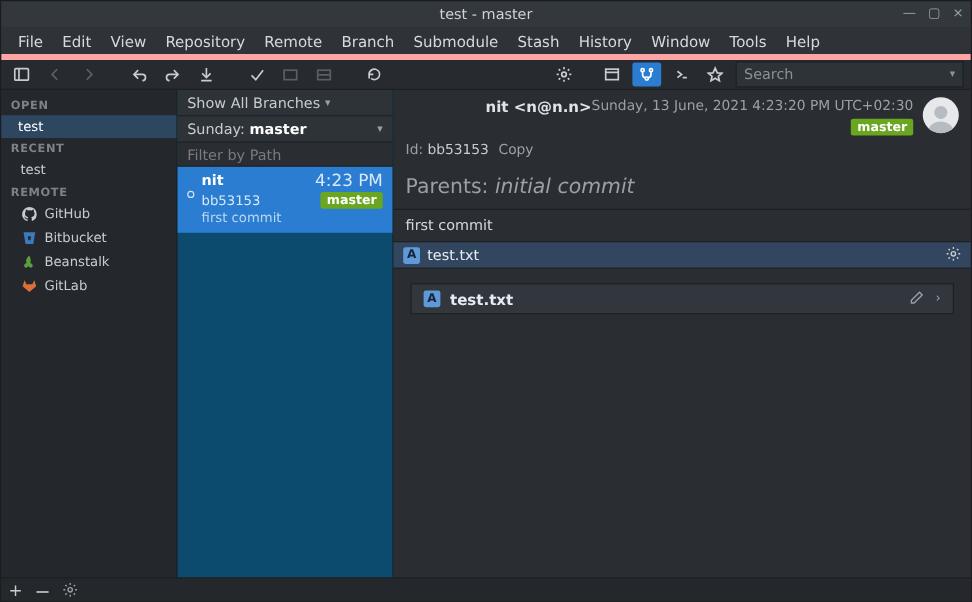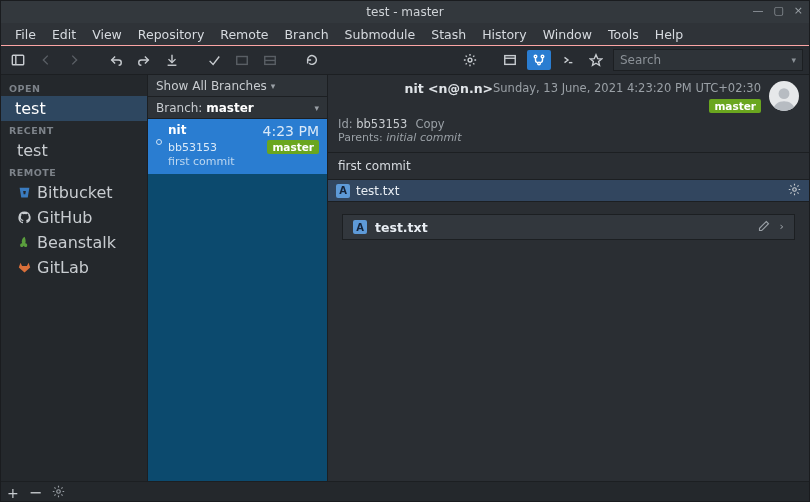--- a/index.html
+++ b/index.html
@@ -1,52 +1,52 @@
 <!DOCTYPE html>
 <html><head>
 <meta charset="utf-8">
 <style>
   * { box-sizing: border-box; margin: 0; padding: 0; font-family: "DejaVu Sans", Arial, sans-serif; }
   body { width: 810px; height: 502px; background: #2a2e33; color: #c8ccd0; font-size: 12px; overflow: hidden; border:1px solid #1a1c1f; position:relative;}
   .titlebar { height: 22px; background: #33383d; display:flex; align-items:center; justify-content:center; position:relative; color:#cfd3d7; font-size:12px;}
   .titlebar .wbtns { position:absolute; right:6px; top:3px; display:flex; gap:10px; color:#9aa0a6; font-size:11px;}
   .menubar { height: 22px; background: #2f3338; display:flex; align-items:center; padding:0 6px; gap:0; color:#d6dadf; font-size:12.5px;}
   .menubar span { padding:2px 8px; }
-  .toolbar { height: 30px; background: #272b30; border-top:1px solid #fca5a5; border-bottom:1px solid #1c1f22; display:flex; align-items:center; padding:0 6px; gap:6px;}
+  .toolbar { height: 30px; background: #272b30; border-top:5px solid #fca5a5; border-bottom:1px solid #1c1f22; display:flex; align-items:center; padding:0 6px; gap:6px;}
   .tbtn { width:22px; height:22px; display:inline-flex; align-items:center; justify-content:center; color:#b7bcc2; border-radius:2px;}
   .tbtn svg { width:14px; height:14px; stroke:#c8ccd0; fill:none; stroke-width:1.6;}
   .tbtn.dim svg { stroke:#5a5f65;}
   .spacer { flex:1; }
   .iconbtn.active { background:#2a7dd1; color:#fff;}
   .search { flex:0 0 190px; height:22px; background:#2e3338; border:1px solid #1c1f22; display:flex; align-items:center; padding:0 6px; color:#8b9197; font-size:12px; justify-content:space-between;}
   .main { display:flex; height: calc(502px - 22px - 22px - 30px - 22px); }
   .sidebar { width:147px; background:#24282c; border-right:1px solid #1c1f22; font-size:11px; color:#9aa0a6; padding-top:4px;}
   .sidebar .hdr { font-size:9.5px; letter-spacing:0.5px; color:#7d838a; font-weight:bold; padding:4px 8px 2px;}
-  .sidebar .item { padding:3px 8px 3px 16px; color:#c8ccd0; font-size:16px; display:flex; align-items:center; gap:6px;}
+  .sidebar .item { padding:3px 8px 3px 16px; color:#c8ccd0; font-size:11px; display:flex; align-items:center; gap:6px;}
   .sidebar .item .ic { width:14px; height:14px; display:inline-flex; align-items:center; justify-content:center;}
   .center { width:180px; background:#0c4a6e; border-right:1px solid #1c1f22; display:flex; flex-direction:column;}
   .center .row { height:22px; display:flex; align-items:center; padding:0 8px; background:#2e3338; border-bottom:1px solid #1c1f22; color:#c8ccd0; font-size:12px;}
   .center .row .chev{margin-left:4px; font-size:9px; color:#9aa0a6;}
   .center .row.branch { justify-content:space-between;}
   .center .filter { height:20px; padding:0 8px; color:#777c82; background:#2a2e33; display:flex; align-items:center; border-bottom:1px solid #1c1f22;}
   .commit { background:#2a7dd1; color:#fff; padding:4px 8px 6px 20px; position:relative;}
   .commit .dot{ position:absolute; left:8px; top:20px; width:6px;height:6px;border:1.5px solid #cfe3f7; border-radius:50%; background:transparent;}
   .commit .top{ display:flex; justify-content:space-between; font-size:12px;}
   .commit .author{ font-weight:bold;}
   .commit .time{ color:#d9e9f8; font-size:14px;}
   .commit .mid{ display:flex; justify-content:space-between; align-items:center; font-size:11px; color:#d9e9f8; margin-top:1px;}
   .badge { background:#6aa61f; color:#fff; font-weight:bold; font-size:10.5px; padding:1px 5px; border-radius:2px;}
   .commit .msg{ font-size:11px; color:#bcd7f0; margin-top:1px;}
   .detail { flex:1; background:#2a2e33; display:flex; flex-direction:column;}
   .dhdr { padding:6px 10px 8px; border-bottom:1px solid #1c1f22;}
   .dhdr .line1{ display:flex; justify-content:flex-end; align-items:flex-start;}
   .dhdr .author{ font-weight:bold; color:#e0e4e8; font-size:12.5px;}
   .dhdr .date{ color:#9aa0a6; font-size:11.5px;}
   .dhdr .line2{ display:flex; align-items:center; gap:8px; margin-top:4px; color:#9aa0a6; font-size:11.5px;}
-  .dhdr .line3{ margin-top:0; color:#9aa0a6; font-size:11px;}
+  .dhdr .line3{ margin-top:15px; color:#9aa0a6; font-size:17px;}
   .dhdr .line3 i{ font-style:italic;}
   .avatar{ width:30px; height:30px; background:#e6e8ea; border-radius:50%; display:inline-flex; align-items:flex-end; justify-content:center; overflow:hidden; margin-left:8px;}
   .avatar svg{ width:26px; height:26px; fill:#b7bcc2;}
   .rightstack{ display:flex; flex-direction:column; align-items:flex-end; gap:4px;}
   .dmsg{ padding:6px 10px; border-bottom:1px solid #1c1f22; color:#d6dadf; font-size:12px;}
   .filelist{ background:#32465f; border-bottom:1px solid #1c1f22; height:22px; display:flex; align-items:center; padding:0 8px; gap:6px; color:#e8edf3; font-size:12px; justify-content:space-between;}
   .atag{ width:14px;height:14px; background:#5e9ad8; color:#15243a; font-size:10px; font-weight:bold; display:inline-flex; align-items:center; justify-content:center; border-radius:2px;}
   .diffhdr{ margin:12px 14px 0; background:#32373d; border:1px solid #1c1f22; height:26px; display:flex; align-items:center; padding:0 10px; gap:8px; color:#e8edf3; font-size:12.5px; font-weight:bold;}
   .diffhdr .rt{ margin-left:auto; display:flex; gap:10px; color:#9aa0a6; font-weight:normal;}
   .statusbar { height:22px; background:#24282c; border-top:1px solid #1c1f22; display:flex; align-items:center; padding:0 6px; gap:10px; color:#9aa0a6;}
@@ -189,33 +189,33 @@
     <div class="item tab">
       <span>test</span>
     </div>
     <div class="hdr">RECENT</div>
     <div class="item">
       <span>test</span>
     </div>
     <div class="hdr">REMOTE</div>
     <div class="item">
       <span class="ic">
+          <svg class="uicon" viewBox="0 0 16 16" fill="#c8ccd0" stroke="none">
+            <path d="M8 .5a7.5 7.5 0 0 0-2.4 14.6c.4.1.5-.2.5-.4v-1.5c-2.1.5-2.5-1-2.5-1-.3-.9-.8-1.1-.8-1.1-.7-.5.1-.5.1-.5.8.1 1.2.8 1.2.8.7 1.2 1.8.8 2.3.6.1-.5.3-.8.5-1-1.7-.2-3.4-.8-3.4-3.7 0-.8.3-1.5.8-2 0-.2-.3-1 .1-2 0 0 .6-.2 2.1.8a7 7 0 0 1 3.8 0c1.5-1 2.1-.8 2.1-.8.4 1 .1 1.8.1 2 .5.5.8 1.2.8 2 0 2.9-1.7 3.5-3.4 3.7.3.2.5.7.5 1.4v2.1c0 .2.1.5.5.4A7.5 7.5 0 0 0 8 .5z"></path>
+          </svg>
+        </span>
+      <span>GitHub</span>
+    </div>
+    <div class="item">
+      <span class="ic">
           <svg class="uicon" viewBox="0 0 16 16" fill="#3a7bbf" stroke="none">
             <path d="M2 2l2 12h8l2-12H2zm5 8l-.7-4h3.4L9 10H7z"></path>
           </svg>
         </span>
       <span>Bitbucket</span>
-    </div>
-    <div class="item">
-      <span class="ic">
-          <svg class="uicon" viewBox="0 0 16 16" fill="#c8ccd0" stroke="none">
-            <path d="M8 .5a7.5 7.5 0 0 0-2.4 14.6c.4.1.5-.2.5-.4v-1.5c-2.1.5-2.5-1-2.5-1-.3-.9-.8-1.1-.8-1.1-.7-.5.1-.5.1-.5.8.1 1.2.8 1.2.8.7 1.2 1.8.8 2.3.6.1-.5.3-.8.5-1-1.7-.2-3.4-.8-3.4-3.7 0-.8.3-1.5.8-2 0-.2-.3-1 .1-2 0 0 .6-.2 2.1.8a7 7 0 0 1 3.8 0c1.5-1 2.1-.8 2.1-.8.4 1 .1 1.8.1 2 .5.5.8 1.2.8 2 0 2.9-1.7 3.5-3.4 3.7.3.2.5.7.5 1.4v2.1c0 .2.1.5.5.4A7.5 7.5 0 0 0 8 .5z"></path>
-          </svg>
-        </span>
-      <span>GitHub</span>
     </div>
     <div class="item">
       <span class="ic">
           <svg class="uicon" viewBox="0 0 16 16" fill="#5a9e3d" stroke="none">
             <path d="M8 1C5 3 4 6 5 9c-2 0-3 2-2 4 1 1 3 1 4-1 1 2 3 2 4 1 1-2 0-4-2-4 1-3 0-6-1-8z"></path>
           </svg>
         </span>
       <span>Beanstalk</span>
     </div>
     <div class="item">
@@ -227,22 +227,25 @@
       <span>GitLab</span>
     </div>
   </div>
 
   <div class="center">
     <div class="row">
       <span>Show All Branches</span>
         <span class="chev">▾</span>
     </div>
     <div class="row branch">
-      <span><span>Branch:</span> <b style="color:#fff">master</b></span>
+      <span><span>Sunday:</span> <b style="color:#fff">master</b></span>
       <span class="chev">▾</span>
+    </div>
+    <div class="filter">
+      <span>Filter by Path</span>
     </div>
     <div class="commit">
       <div class="dot"></div>
       <div class="top">
         <span class="author">nit</span>
         <span class="time">4:23 PM</span>
       </div>
       <div class="mid">
         <span>bb53153</span>
         <span class="badge">master</span>

